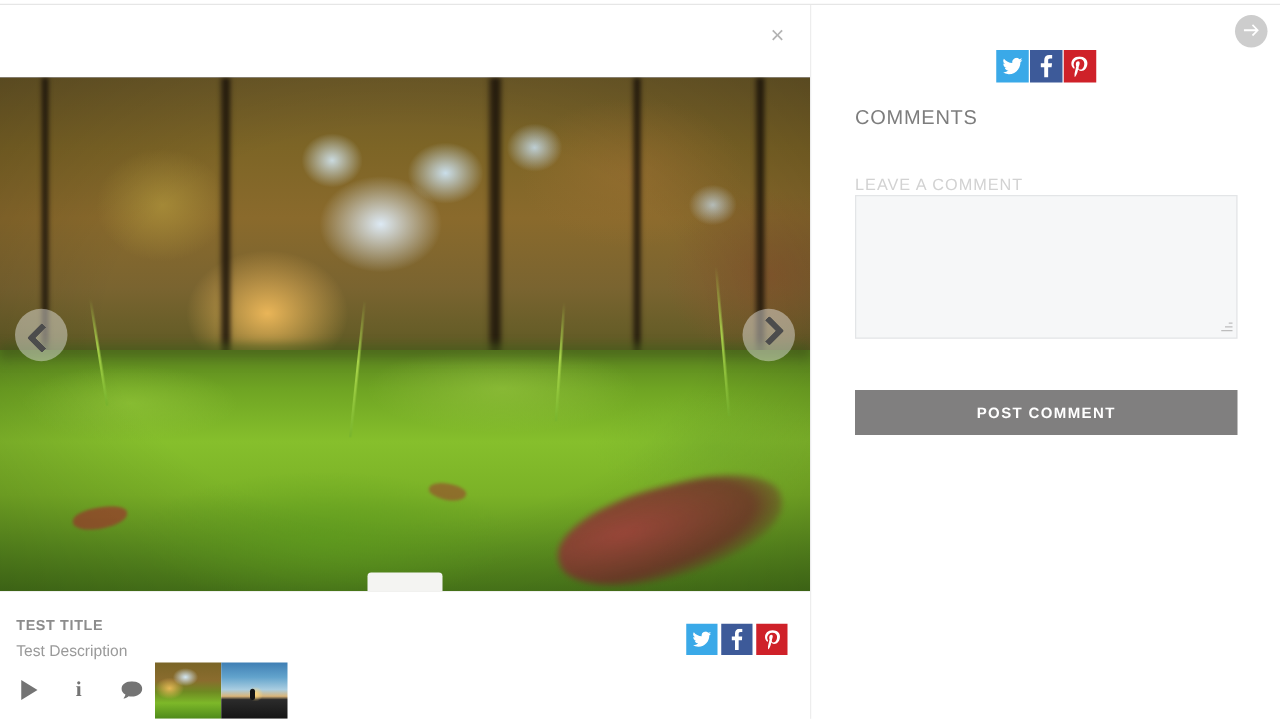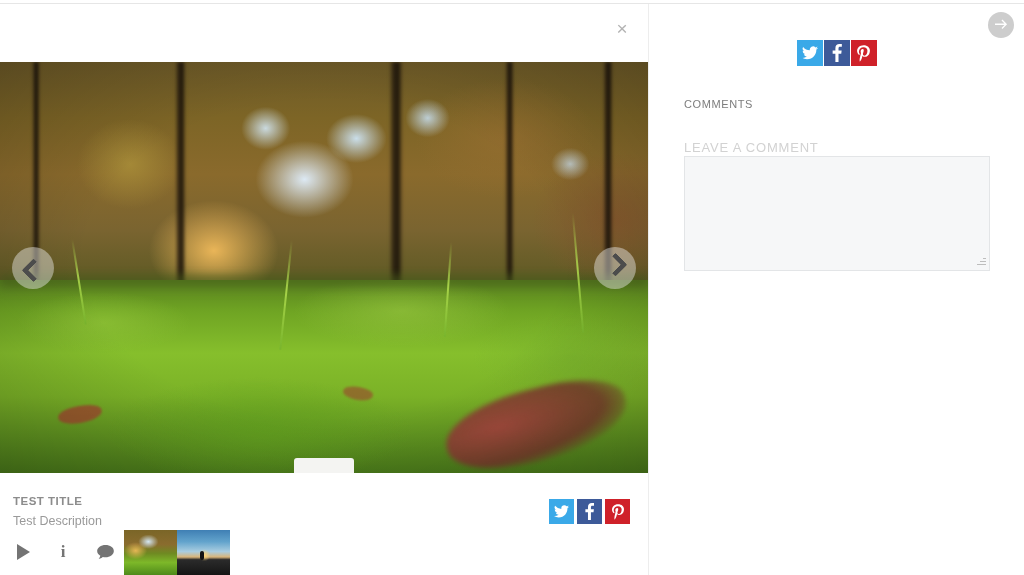--- a/index.html
+++ b/index.html
@@ -353,23 +353,23 @@
     left: 0;
     width: 375px;
     display: flex;
     justify-content: center;
     gap: 1px;
   }
   .social-row-side .s-icon { width: 26px; height: 26px; }
 
   .comments-heading {
     position: absolute;
-    top: 94px;
+    top: 82px;
     left: 35px;
-    font-size: 11px;
+    font-size: 16px;
     color: #7d7d7d;
     letter-spacing: 0.6px;
     text-transform: uppercase;
   }
   .field-label {
     position: absolute;
     top: 136px;
     left: 35px;
     font-size: 13px;
     color: #d2d2d2;
@@ -543,14 +543,15 @@
     <div class="comments-heading">COMMENTS</div>
     <div class="field-label">LEAVE A COMMENT</div>
 
     <textarea class="comment-box" placeholder="" style=""></textarea>
     <span class="resize-grip">
       <i class="grip-1"></i>
         <i class="grip-2"></i>
         <i class="grip-3"></i>
     </span>
 
+    <button class="post-btn">POST COMMENT</button>
   </div>
 </div>
 
 </body></html>

